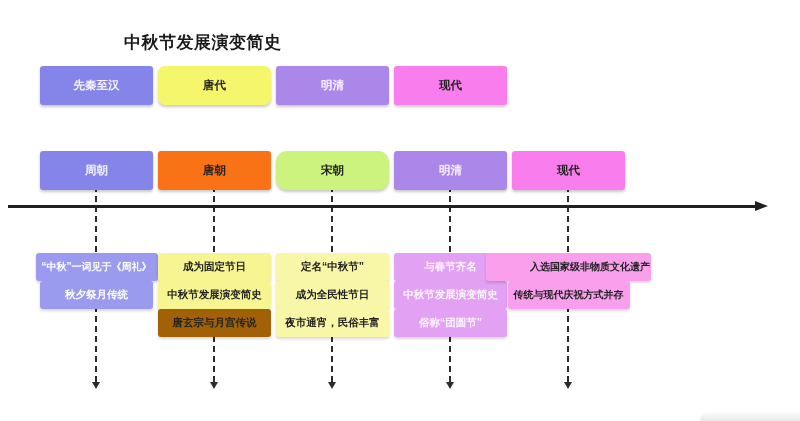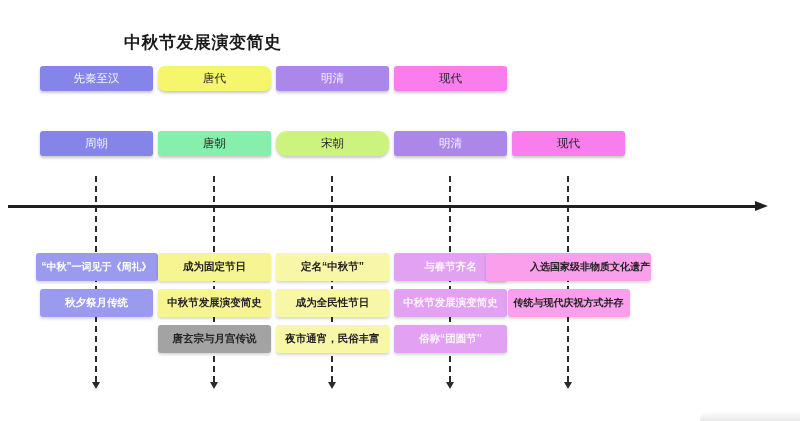--- a/index.html
+++ b/index.html
@@ -16,27 +16,27 @@
 
   
   .axis{position:absolute;left:8px;top:201px;width:760px;height:11px;z-index:2;}
   .axis-line{position:absolute;top:4px;left:0;width:747px;height:2.5px;background:#1f1f1f;}
   .axis-head{position:absolute;right:0;top:0;width:0;height:0;
     border-left:13px solid #1f1f1f;border-top:5.5px solid transparent;border-bottom:5.5px solid transparent;}
 
   
   .grid{position:absolute;left:40px;width:585px;display:flex;gap:5px;z-index:3;}
   .era-grid{top:66px;}
-  .period-grid{top:131px;}
-  .hbox{width:113px;height:25px;border-radius:3px;display:flex;align-items:center;justify-content:center;
-    font-size:11.5px;font-weight:400;box-shadow:0 2px 3px rgba(0,0,0,0.22);}
+  .period-grid{top:151px;}
+  .hbox{width:113px;height:39px;border-radius:3px;display:flex;align-items:center;justify-content:center;
+    font-size:11.5px;font-weight:700;box-shadow:0 2px 3px rgba(0,0,0,0.22);}
 
   
   .events-grid{top:253px;align-items:flex-start;z-index:3;}
-  .ecol{width:113px;display:flex;flex-direction:column;gap:8px;align-items:center;}
+  .ecol{width:113px;display:flex;flex-direction:column;align-items:center;}
   .ebox{width:100%;height:28px;border-radius:3px;display:flex;align-items:center;justify-content:center;
     font-size:10.5px;font-weight:700;white-space:nowrap;box-shadow:0 2px 3px rgba(0,0,0,0.16);}
   .ebox.wide{width:122px;font-size:10px;}
 
   .corner{position:absolute;right:0;bottom:0;width:100px;height:9px;
     background:linear-gradient(to bottom,#fdfdfd,#e9e9e9);border-radius:8px 0 0 0;}
 </style>
 </head>
 <body>
 
@@ -67,35 +67,35 @@
 
   <div class="grid era-grid">
     <div class="hbox" style="background-color: rgb(133, 133, 233); color: rgb(244, 243, 255);">先秦至汉</div>
     <div class="hbox" style="background-color: rgb(246, 246, 108); color: rgb(34, 34, 34); border-radius: 7px;">唐代</div>
     <div class="hbox" style="background-color: rgb(172, 135, 234); color: rgb(247, 241, 255);">明清</div>
     <div class="hbox" style="background-color: rgb(250, 125, 238); color: rgb(34, 34, 34);">现代</div>
   </div>
 
   <div class="grid period-grid">
     <div class="hbox" style="background-color: rgb(133, 133, 233); color: rgb(244, 243, 255);">周朝</div>
-    <div class="hbox" style="background-color: #86efac; color: rgb(34, 34, 34); text-align: center;">唐朝</div>
+    <div class="hbox" style="background-color: #f97316; color: rgb(34, 34, 34); text-align: center;">唐朝</div>
     <div class="hbox" style="background-color: rgb(204, 243, 126); color: rgb(34, 34, 34); border-radius: 11px;">宋朝</div>
     <div class="hbox" style="background-color: rgb(172, 135, 234); color: rgb(247, 241, 255);">明清</div>
     <div class="hbox" style="background-color: rgb(250, 125, 238); color: rgb(34, 34, 34);">现代</div>
   </div>
 
   <div class="grid events-grid">
     <div class="ecol">
       <div class="ebox wide" style="background-color: rgb(154, 154, 238); color: rgb(255, 255, 255);">“中秋”一词见于《周礼》</div>
       <div class="ebox" style="background-color: rgb(154, 154, 238); color: rgb(255, 255, 255);">秋夕祭月传统</div>
     </div>
     <div class="ecol">
       <div class="ebox" style="background-color: rgb(247, 245, 146); color: rgb(34, 34, 34);">成为固定节日</div>
       <div class="ebox" style="background-color: rgb(247, 245, 146); color: rgb(34, 34, 34);">中秋节发展演变简史</div>
-      <div class="ebox" style="background-color: #a3a3a3; color: rgb(34, 34, 34);">唐玄宗与月宫传说</div>
+      <div class="ebox" style="background-color: #a16207; color: rgb(34, 34, 34);">唐玄宗与月宫传说</div>
     </div>
     <div class="ecol">
       <div class="ebox" style="background-color: rgb(248, 247, 168); color: rgb(34, 34, 34);">定名“中秋节”</div>
       <div class="ebox" style="background-color: rgb(248, 247, 168); color: rgb(34, 34, 34);">成为全民性节日</div>
       <div class="ebox" style="background-color: rgb(248, 247, 168); color: rgb(34, 34, 34);">夜市通宵，民俗丰富</div>
     </div>
     <div class="ecol">
       <div class="ebox" style="background-color: rgb(226, 161, 243); color: rgb(253, 245, 255);">与春节齐名</div>
       <div class="ebox" style="background-color: rgb(226, 161, 243); color: rgb(253, 245, 255);">中秋节发展演变简史</div>
       <div class="ebox" style="background-color: rgb(226, 161, 243); color: rgb(253, 245, 255);">俗称“团圆节”</div>

